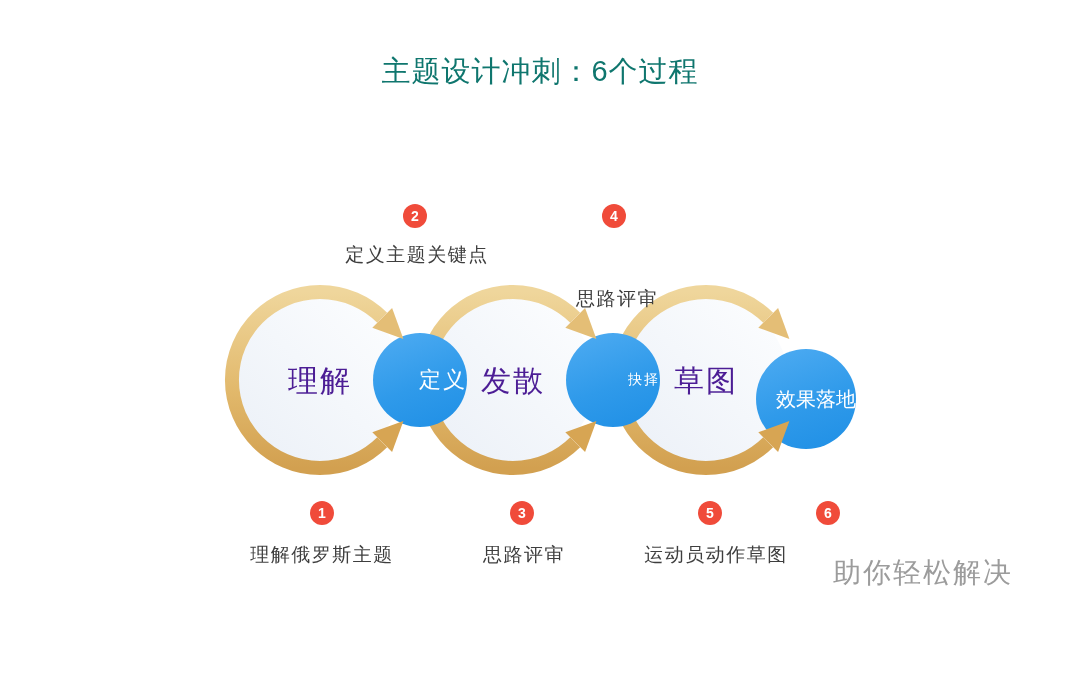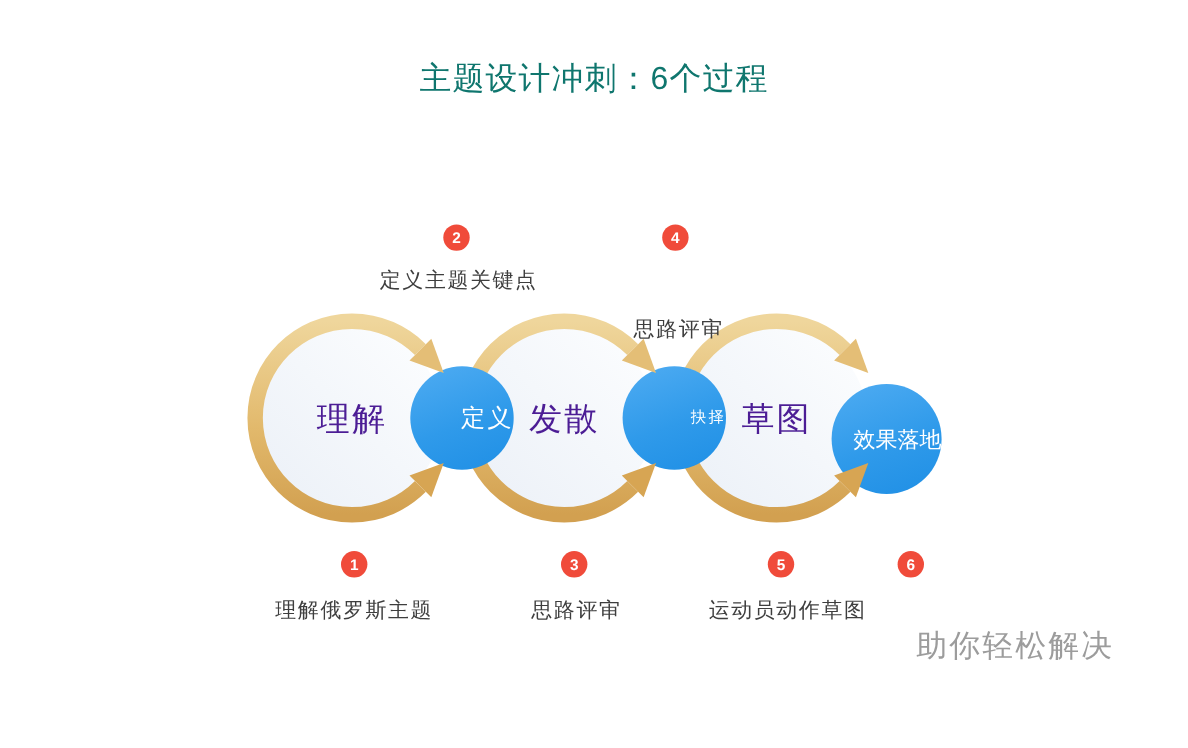--- a/index.html
+++ b/index.html
@@ -57,21 +57,21 @@
   .step-label.t3{left:404px;top:542px;}
   .step-label.t5{left:596px;top:542px;text-align:center;}
 
   .watermark{
     right:67px;top:548px;text-align:right;z-index:5;
   }
   .watermark .brand{
     font-size:48px;font-weight:700;color:#2cc82c;letter-spacing:2px;line-height:1.05;
   }
   .watermark .slogan{
-    margin-top:20px;font-size:28px;color:#9c9c9c;letter-spacing:2px;
+    margin-top:6px;font-size:28px;color:#9c9c9c;letter-spacing:2px;
   }
 </style>
 </head>
 <body>
 
 <div class="abs title">主题设计冲刺：6个过程</div>
 
 <svg class="abs svg-layer rings" width="1080" height="680" viewBox="0 0 1080 680" xmlns="http://www.w3.org/2000/svg">
   <defs>
     <linearGradient id="goldGrad" x1="0" y1="0" x2="0" y2="1">

